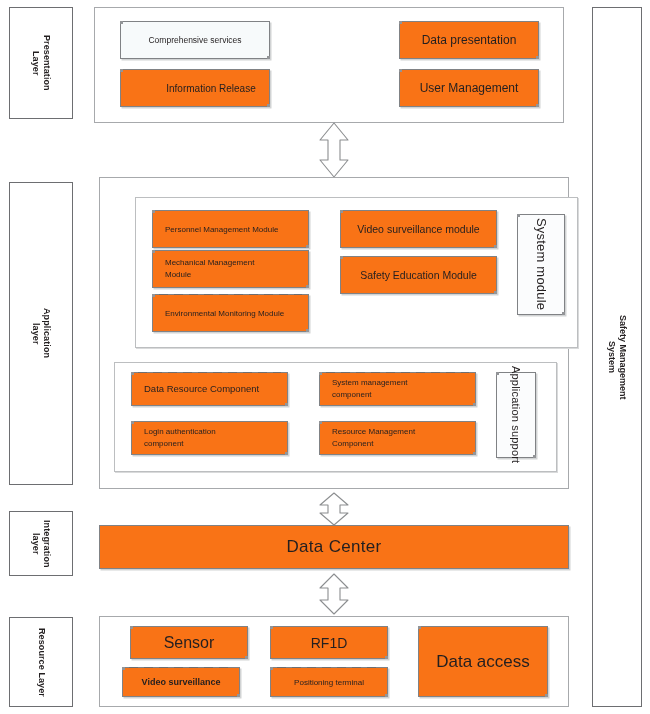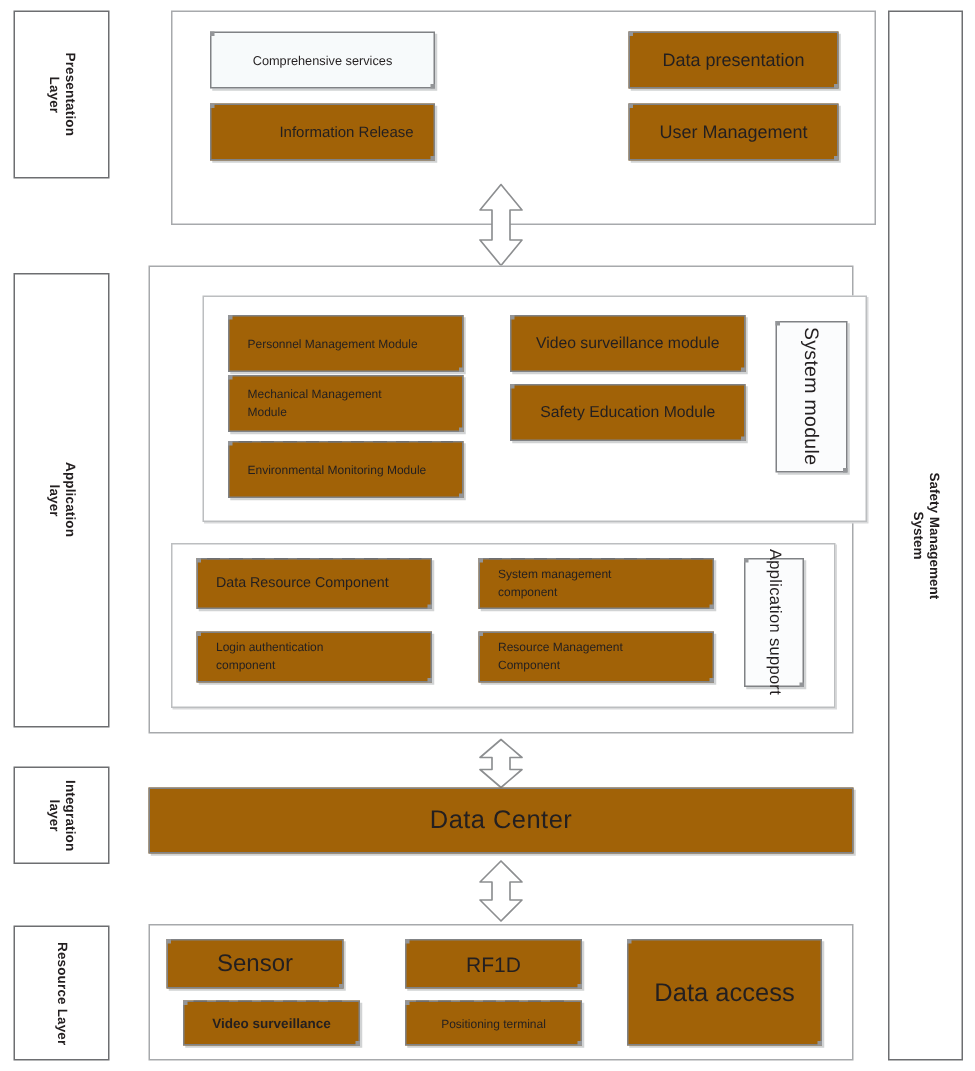--- a/index.html
+++ b/index.html
@@ -73,21 +73,21 @@
   
   .group-frame {
     border: 1px solid #bcbec0;
     background: #ffffff;
     box-shadow: 1px 1px 0 0 #d9dadb;
   }
 
   
   .node {
     border: 1px solid #808285;
-    background: #a16207;
+    background: #f97316;
     box-shadow: 1.5px 1.5px 0 0 #d1d3d4;
     display: flex;
     align-items: center;
     box-sizing: border-box;
   }
   .node.tint { background: #f7fafb; }
   .node .label {
     width: 100%;
     white-space: pre-line;
   }
@@ -155,21 +155,21 @@
 
   <div class="abs layer-label" style="left:9px; top:617px; width:64px; height:90px;">
     <span class="vtext">Resource Layer</span>
   </div>
 
   <div class="abs side-band" style="left:592px; top:7px; width:50px; height:700px;">
     <span class="vtext">Safety Management
 System</span>
   </div>
 
-  <div class="abs layer-panel" style="left:114px; top:7px; width:470px; height:143px;">
+  <div class="abs layer-panel" style="left:94px; top:7px; width:470px; height:116px;">
 
     <div class="abs node tint handles" style="left:25px; top:13px; width:150px; height:38px;">
       <span class="label" style="font-size:8.5px; text-align:center; font-weight:500;">Comprehensive services</span>
     </div>
 
     <div class="abs node handles" style="left:25px; top:61px; width:150px; height:38px;padding-left:32px;">
       <span class="label" style="font-size:10px; text-align:center; font-weight:500;">Information Release</span>
     </div>
 
     <div class="abs node handles" style="left:304px; top:13px; width:140px; height:38px;">
@@ -258,21 +258,21 @@
   </div>
 
   <div class="arrow" style="left:313px; top:572px;">
     <svg width="42" height="44" viewBox="0 0 42 44">
       <polygon points="21,2 35,16 27,16 27,28 35,28 21,42 7,28 15,28 15,16 7,16" fill="#ffffff" stroke="#8c8e90" stroke-width="1.1" stroke-linejoin="round"></polygon>
     </svg>
   </div>
 
   <div class="abs layer-panel" style="left:99px; top:616px; width:470px; height:91px;">
 
-    <div class="abs node handles" style="left:11px; top:9px; width:118px; height:33px;">
+    <div class="abs node handles" style="left:30px; top:9px; width:118px; height:33px;">
       <span class="label" style="font-size:16px; text-align:center; font-weight:400;">Sensor</span>
     </div>
 
     <div class="abs node handles" style="left:22px; top:50px; width:118px; height:30px;">
       <span class="dashtop"></span>
       <span class="label" style="font-size:9px; text-align:center; font-weight:700;">Video surveillance</span>
     </div>
 
     <div class="abs node handles" style="left:170px; top:9px; width:118px; height:33px;">
       <span class="label" style="font-size:14px; text-align:center; font-weight:400;">RF1D</span>

